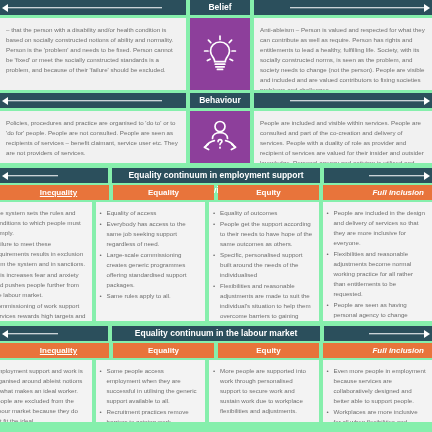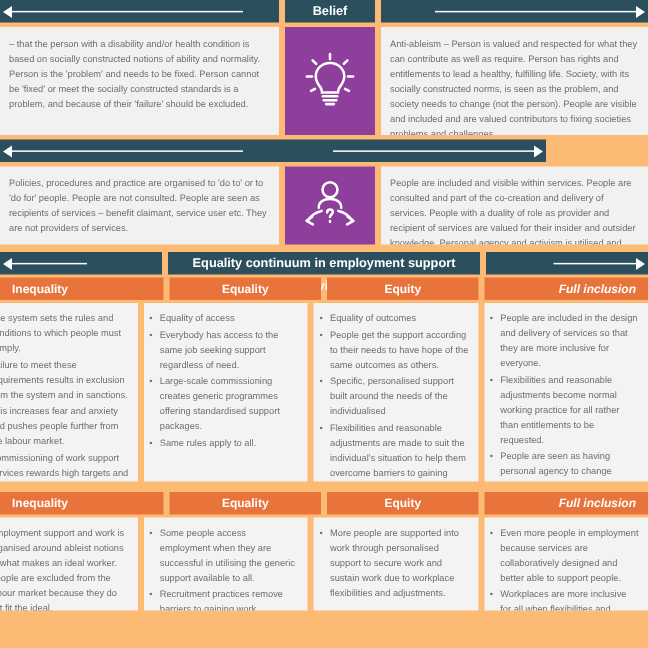--- a/index.html
+++ b/index.html
@@ -5,21 +5,21 @@
   * { box-sizing: border-box; margin: 0; padding: 0; }
   html, body {
     width: 432px; height: 432px;
     background: #ffffff;
     font-family: "Liberation Sans", sans-serif;
     overflow: hidden;
   }
   #page {
     position: relative;
     width: 432px; height: 432px;
-    background: #fdba74;
+    background: #86efac;
   }
 
   
   .teal-bar {
     background: #2b4f5c;
     height: 15px;
     position: relative;
     display: flex;
     align-items: center;
   }
@@ -110,21 +110,21 @@
   .cat {
     flex: 1;
     background: #e8743b;
     color: #ffffff;
     font-size: 8px;
     font-weight: bold;
     line-height: 15px;
     height: 15px;
     text-align: center;
   }
-  .cat.first { text-align: left; padding-left: 8px; }
+  .cat.first { text-align: center; padding-left: 8px; text-decoration: underline; }
   .cat.last  { text-align: right; padding-right: 8px; font-style: italic; }
 
   .body-row {
     display: flex;
     gap: 4px;
     margin-top: 2px;
   }
   .body-col {
     flex: 1;
     background: #f3f3f3;
@@ -213,20 +213,23 @@
 
     <div class="spacer-2"></div>
 
     <div class="matrix-row">
       <div class="col-left">
         <div class="teal-bar">
           <span class="arrowhead left" style="left:2px;"></span>
           <span class="arrow-line" style="left:7px; right:24px;"></span>
         </div>
       </div>
+      <div class="col-mid">
+        <div class="teal-label">Behaviour</div>
+      </div>
       <div class="col-right">
         <div class="teal-bar">
           <span class="arrow-line" style="left:36px; right:7px;"></span>
           <span class="arrowhead right" style="right:2px;"></span>
         </div>
       </div>
     </div>
 
     <div class="spacer-2"></div>
 
@@ -315,20 +318,37 @@
           <li>Flexibilities and reasonable adjustments become normal working practice for all rather than entitlements to be requested.</li>
           <li>People are seen as having personal agency to change things, be independent and help others. They are included, visible and belong in the system.</li>
         </ul>
       </div>
     </div>
   </div>
 
   <div style="height:5px;"></div>
 
   <div class="continuum cont-2">
+    <div class="cont-head">
+      <div class="side">
+        <div class="teal-bar">
+          <span class="arrowhead left" style="left:2px;"></span>
+          <span class="arrow-line" style="left:7px; right:50px;"></span>
+        </div>
+      </div>
+      <div class="title">
+        <div class="teal-label">Equality continuum in the labour market</div>
+      </div>
+      <div class="side">
+        <div class="teal-bar">
+          <span class="arrow-line" style="left:45px; right:7px;"></span>
+          <span class="arrowhead right" style="right:2px;"></span>
+        </div>
+      </div>
+    </div>
 
     <div class="cat-row">
       <div class="cat first">Inequality</div>
       <div class="cat">Equality</div>
       <div class="cat">Equity</div>
       <div class="cat last">Full inclusion</div>
     </div>
 
     <div class="body-row">
       <div class="body-col clipped-left">

